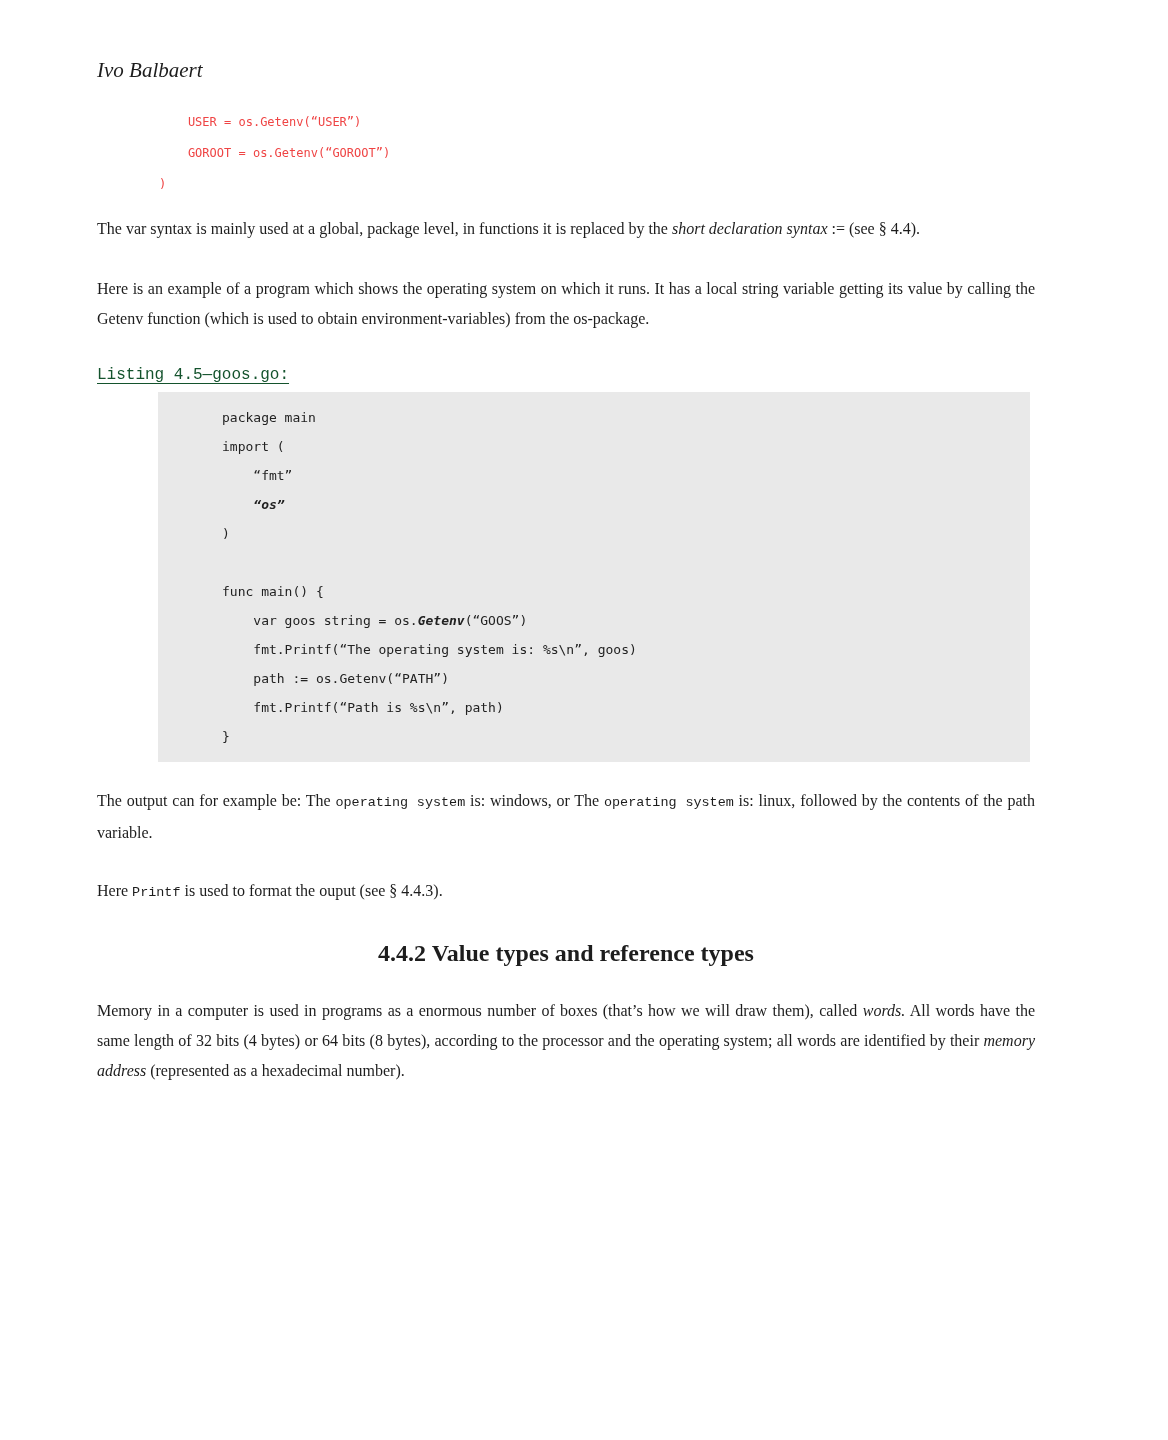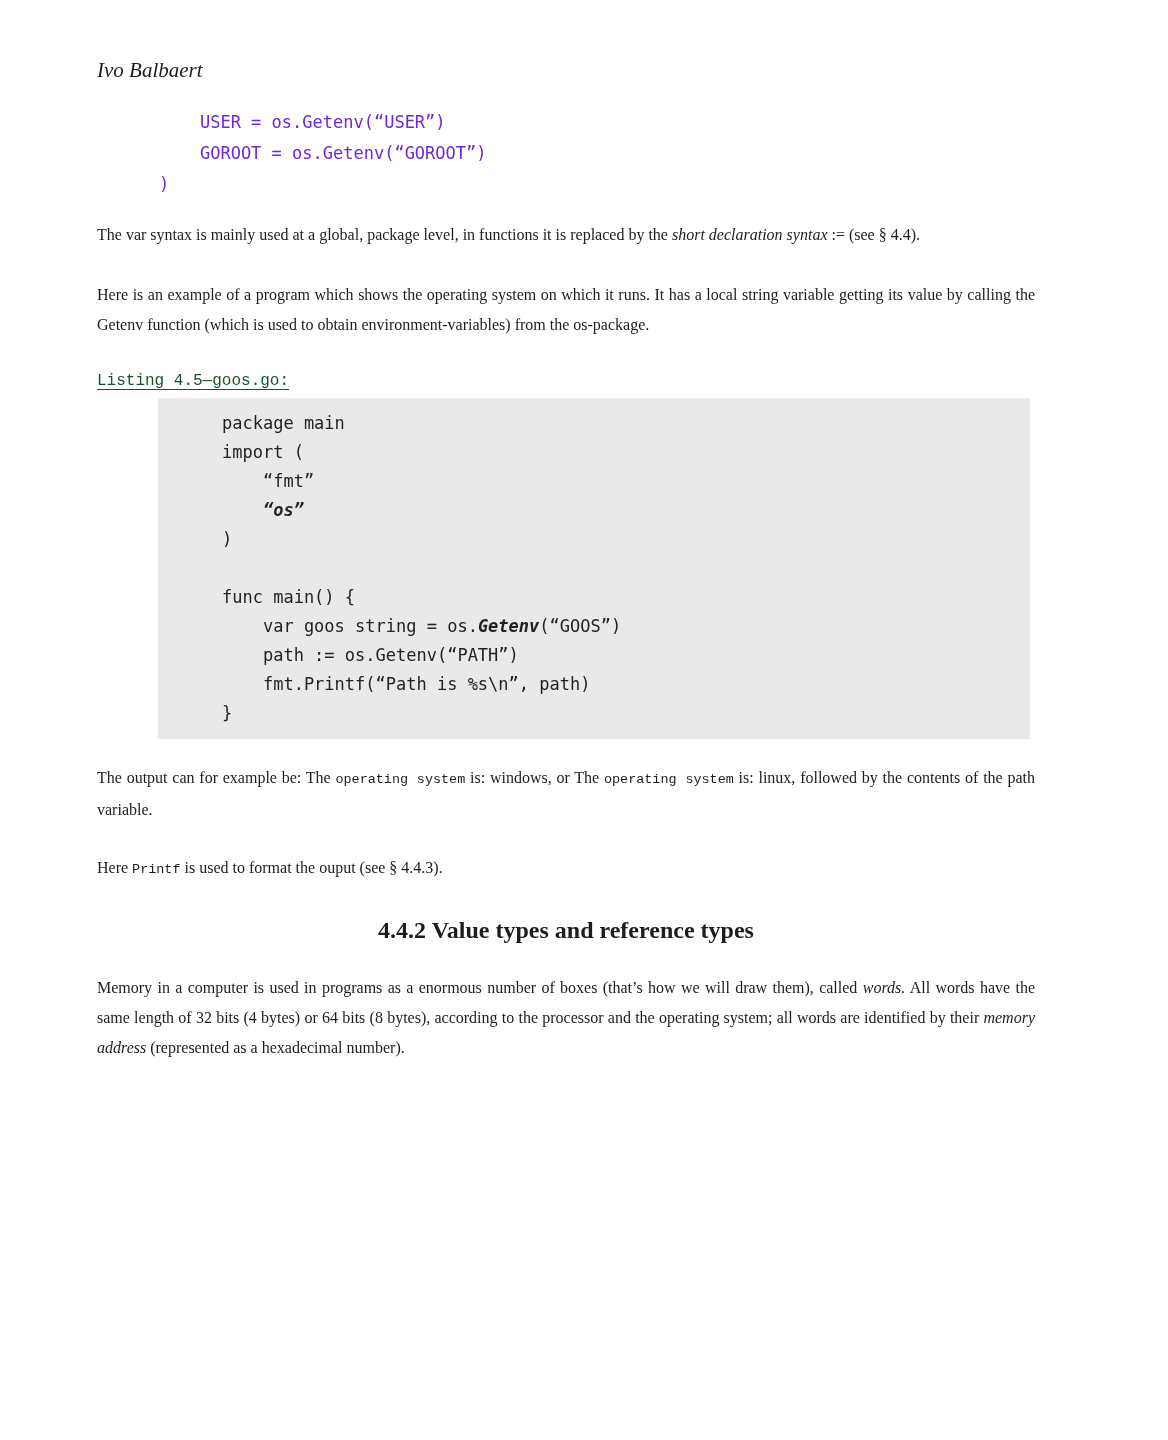--- a/index.html
+++ b/index.html
@@ -15,44 +15,44 @@
     color: #1d1d1d;
   }
   .author {
     font-style: italic;
     font-size: 21px;
     line-height: 26px;
     margin: 0 0 24px 0;
   }
   .top-code {
     font-family: "DejaVu Sans Mono", monospace;
-    font-size: 17px;
+    font-size: 12px;
     line-height: 31px;
-    margin: 0 0 20px 62px;
-    color: #6d28d9;
+    margin: 0 0 14px 62px;
+    color: #ef4444;
   }
   .code-line { white-space: pre; }
   p.body {
     font-size: 16px;
     line-height: 30px;
     margin: 0 0 30px 0;
   }
   p.just { text-align: justify; }
   .listing-label {
     font-family: Liberation Mono, monospace;
     font-size: 16px;
     line-height: 22px;
     margin: 2px 0 6px 0;
     text-decoration: underline;
     text-underline-offset: 4px;
     color: #14532d;
   }
   .code-block {
     font-family: "DejaVu Sans Mono", monospace;
-    font-size: 17px;
+    font-size: 13px;
     line-height: 29px;
     margin: 0 5px 24px 61px;
     padding: 11px 0 11px 64px;
     color: #222222;
   }
   .seg-i { font-style: italic; }
   .seg-b { font-weight: bold; font-style: italic; }
   .seg-m {
     font-family: Liberation Mono, monospace;
     font-size: 0.84em;
@@ -95,20 +95,21 @@
 
   <div class="code-block" style="background: rgb(233, 233, 233);">
       <div class="code-line"><span>package main</span></div>
       <div class="code-line"><span>import (</span></div>
       <div class="code-line"><span>    “fmt”</span></div>
       <div class="code-line"><span>    </span><span class="seg-b">“os”</span></div>
       <div class="code-line"><span>)</span></div>
       <div class="code-line">&nbsp;</div>
       <div class="code-line"><span>func main() {</span></div>
       <div class="code-line"><span>    var goos string = os.</span><span class="seg-b">Getenv</span><span>(“GOOS”)</span></div>
+      <div class="code-line"><span>    fmt.Printf(“The operating system is: %s\n”, goos)</span></div>
       <div class="code-line"><span>    path := os.Getenv(“PATH”)</span></div>
       <div class="code-line"><span>    fmt.Printf(“Path is %s\n”, path)</span></div>
       <div class="code-line"><span>}</span></div>
     </div>
 
   <p class="body just tight"><span>The output can for example be: The </span><span class="seg-m">operating system</span><span> is: windows, or The </span><span class="seg-m">operating system</span><span> is: linux, followed by the contents of the path variable.</span></p>
 
   <p class="body"><span>Here </span><span class="seg-m">Printf</span><span> is used to format the ouput (see § 4.4.3).</span></p>
 
   <h2 class="heading">4.4.2 Value types and reference types</h2>

